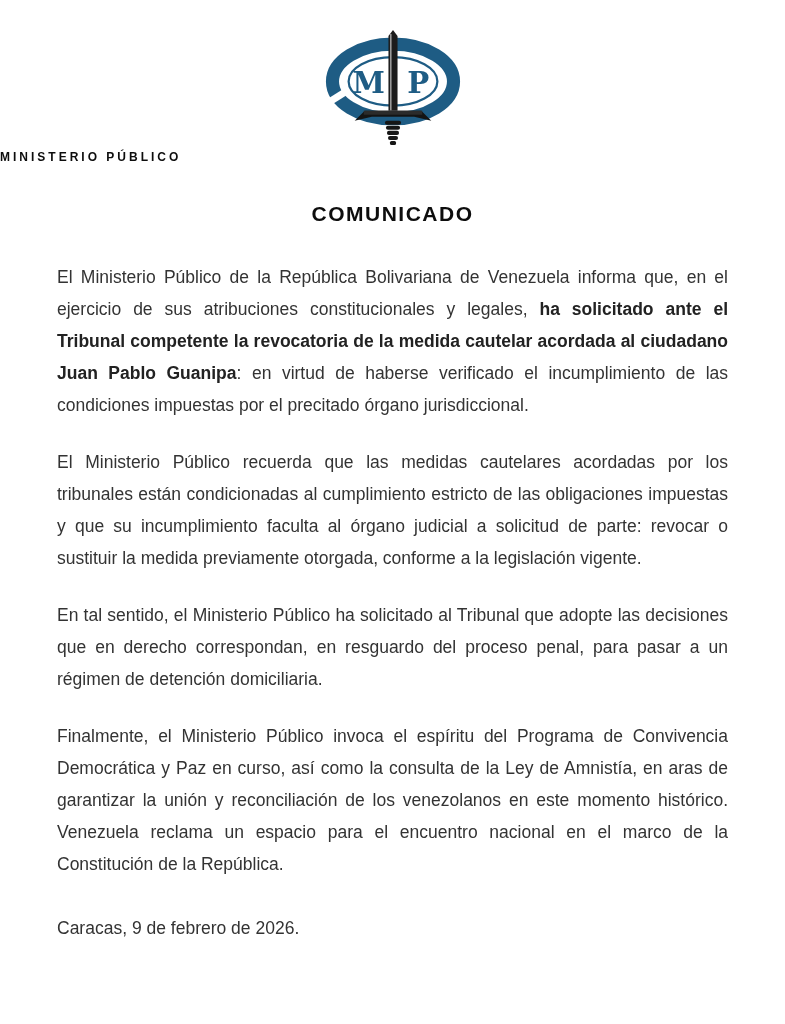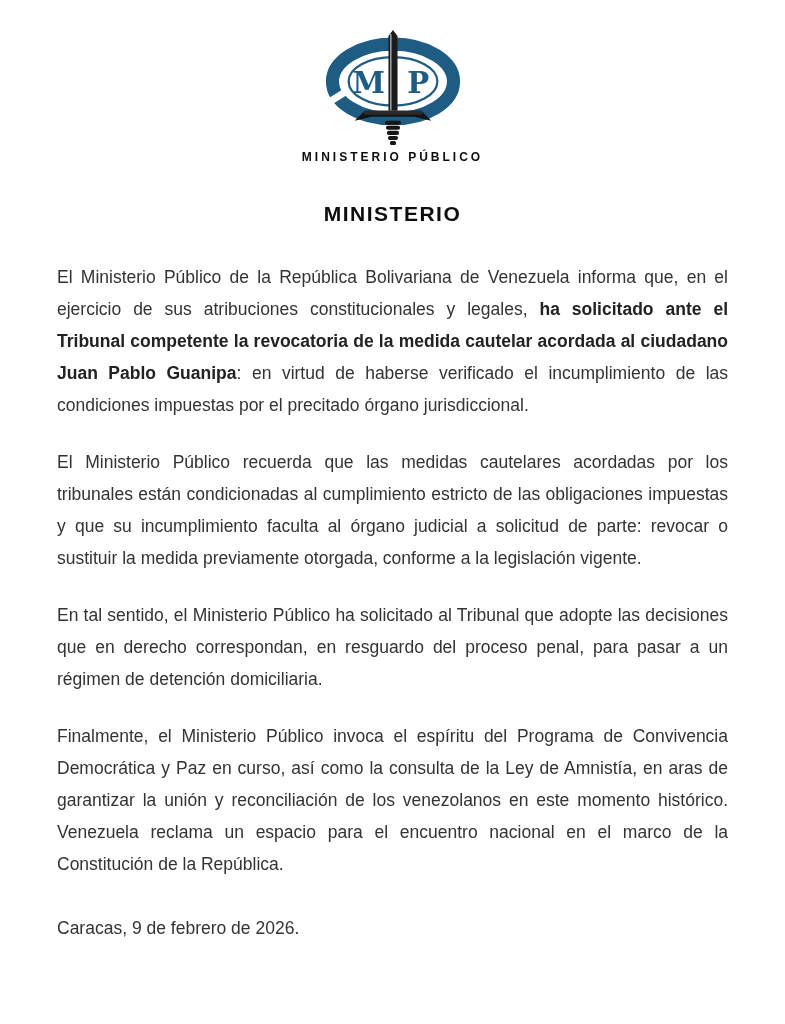--- a/index.html
+++ b/index.html
@@ -27,21 +27,21 @@
   .logo-svg {
     display: block;
     margin: 0 auto;
   }
   .org-name {
     margin-top: 3px;
     font-size: 12px;
     font-weight: bold;
     letter-spacing: 3px;
     color: #0d0d0d;
-    text-align: center;
+    text-align: left;
   }
   .doc-title {
     margin: 38px 0 0 0;
     font-size: 21px;
     font-weight: bold;
     letter-spacing: 1.5px;
     color: #0d0d0d;
     text-align: center;
     font-family: "Liberation Sans", sans-serif;
   }
@@ -95,21 +95,21 @@
         <rect x="68" y="95" width="14" height="4" rx="2" fill="#161616"></rect>
         <rect x="69" y="100" width="12" height="4" rx="2" fill="#161616"></rect>
         <rect x="70" y="105" width="10" height="4" rx="2" fill="#161616"></rect>
 
         <rect x="72" y="110" width="6" height="4" rx="1.5" fill="#161616"></rect>
       </g>
     </svg>
     <div class="org-name">MINISTERIO PÚBLICO</div>
   </header>
 
-  <h1 class="doc-title">MINISTERIO</h1>
+  <h1 class="doc-title">COMUNICADO</h1>
 
   <main>
     <p><span>El Ministerio Público de la República Bolivariana de Venezuela informa que, en el ejercicio de sus atribuciones constitucionales y legales, </span><strong>ha solicitado ante el Tribunal competente la revocatoria de la medida cautelar acordada al ciudadano Juan Pablo Guanipa</strong><span>: en virtud de haberse verificado el incumplimiento de las condiciones impuestas por el precitado órgano jurisdiccional.</span></p>
 
     <p>El Ministerio Público recuerda que las medidas cautelares acordadas por los tribunales están condicionadas al cumplimiento estricto de las obligaciones impuestas y que su incumplimiento faculta al órgano judicial a solicitud de parte: revocar o sustituir la medida previamente otorgada, conforme a la legislación vigente.</p>
 
     <p>En tal sentido, el Ministerio Público ha solicitado al Tribunal que adopte las decisiones que en derecho correspondan, en resguardo del proceso penal, para pasar a un régimen de detención domiciliaria.</p>
 
     <p>Finalmente, el Ministerio Público invoca el espíritu del Programa de Convivencia Democrática y Paz en curso, así como la consulta de la Ley de Amnistía, en aras de garantizar la unión y reconciliación de los venezolanos en este momento histórico. Venezuela reclama un espacio para el encuentro nacional en el marco de la Constitución de la República.</p>
 

